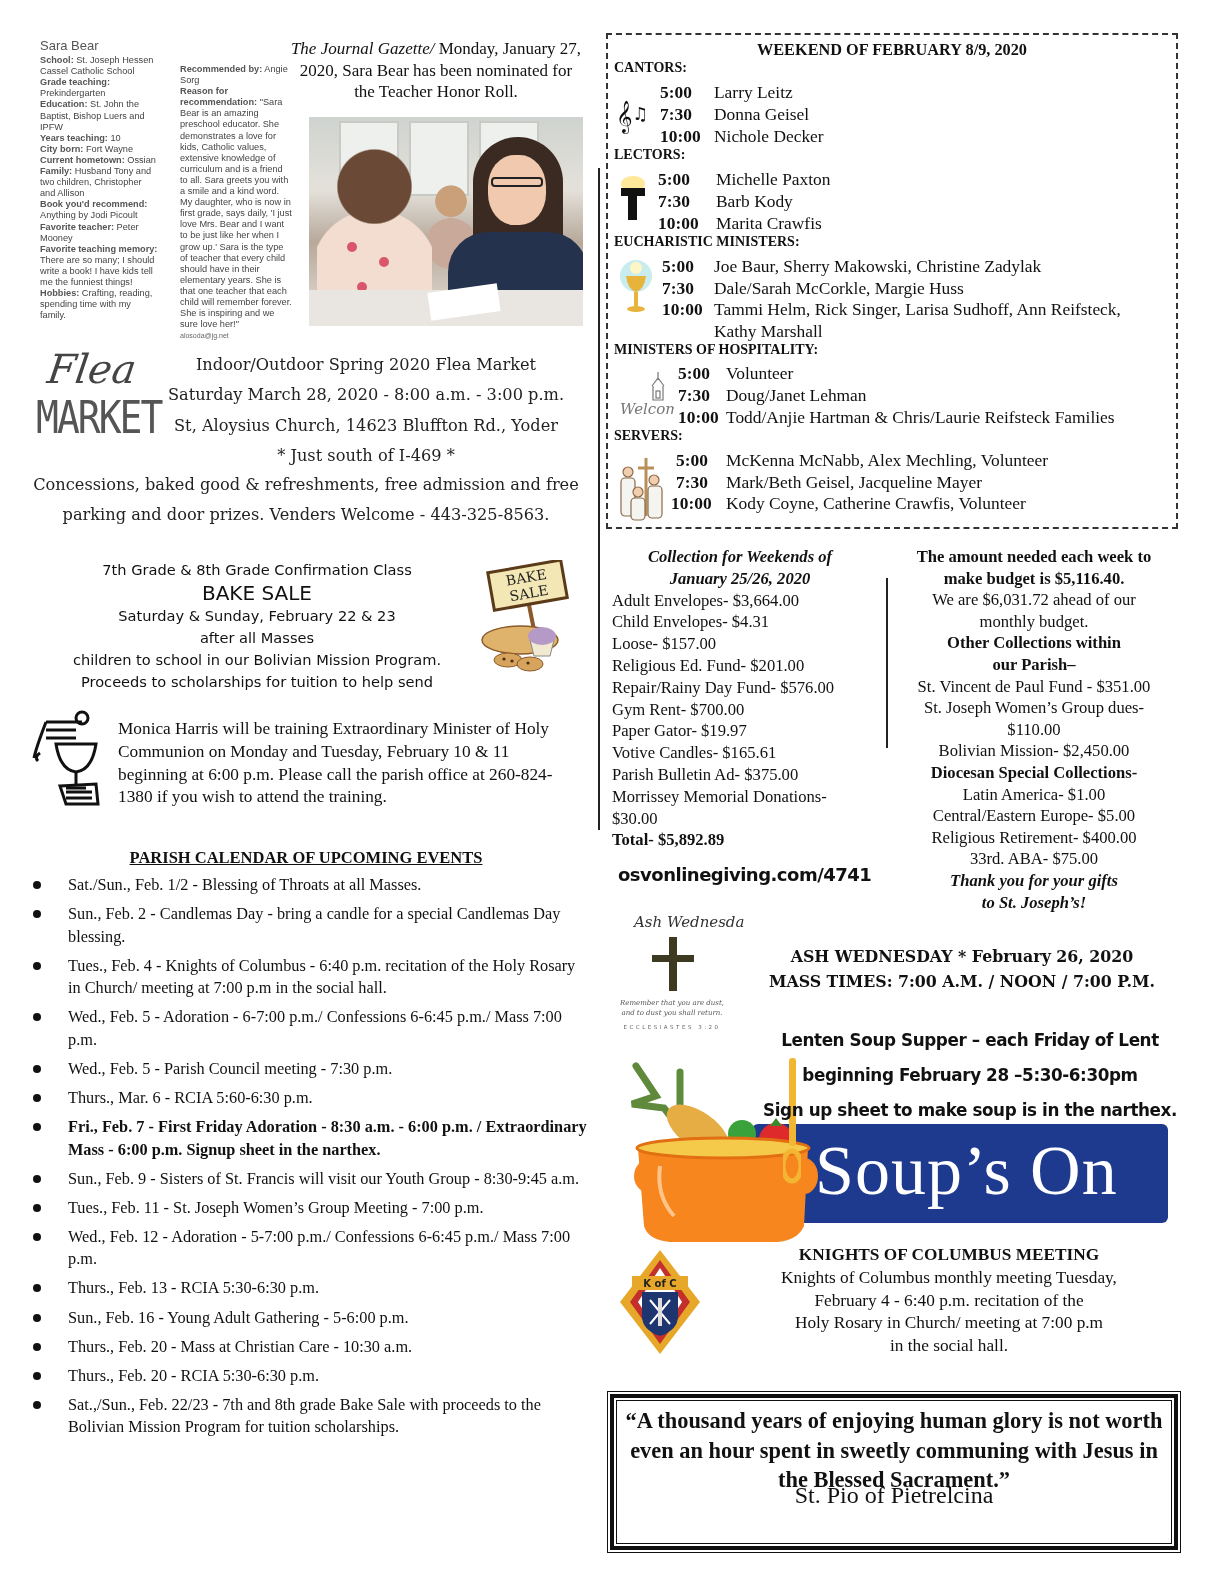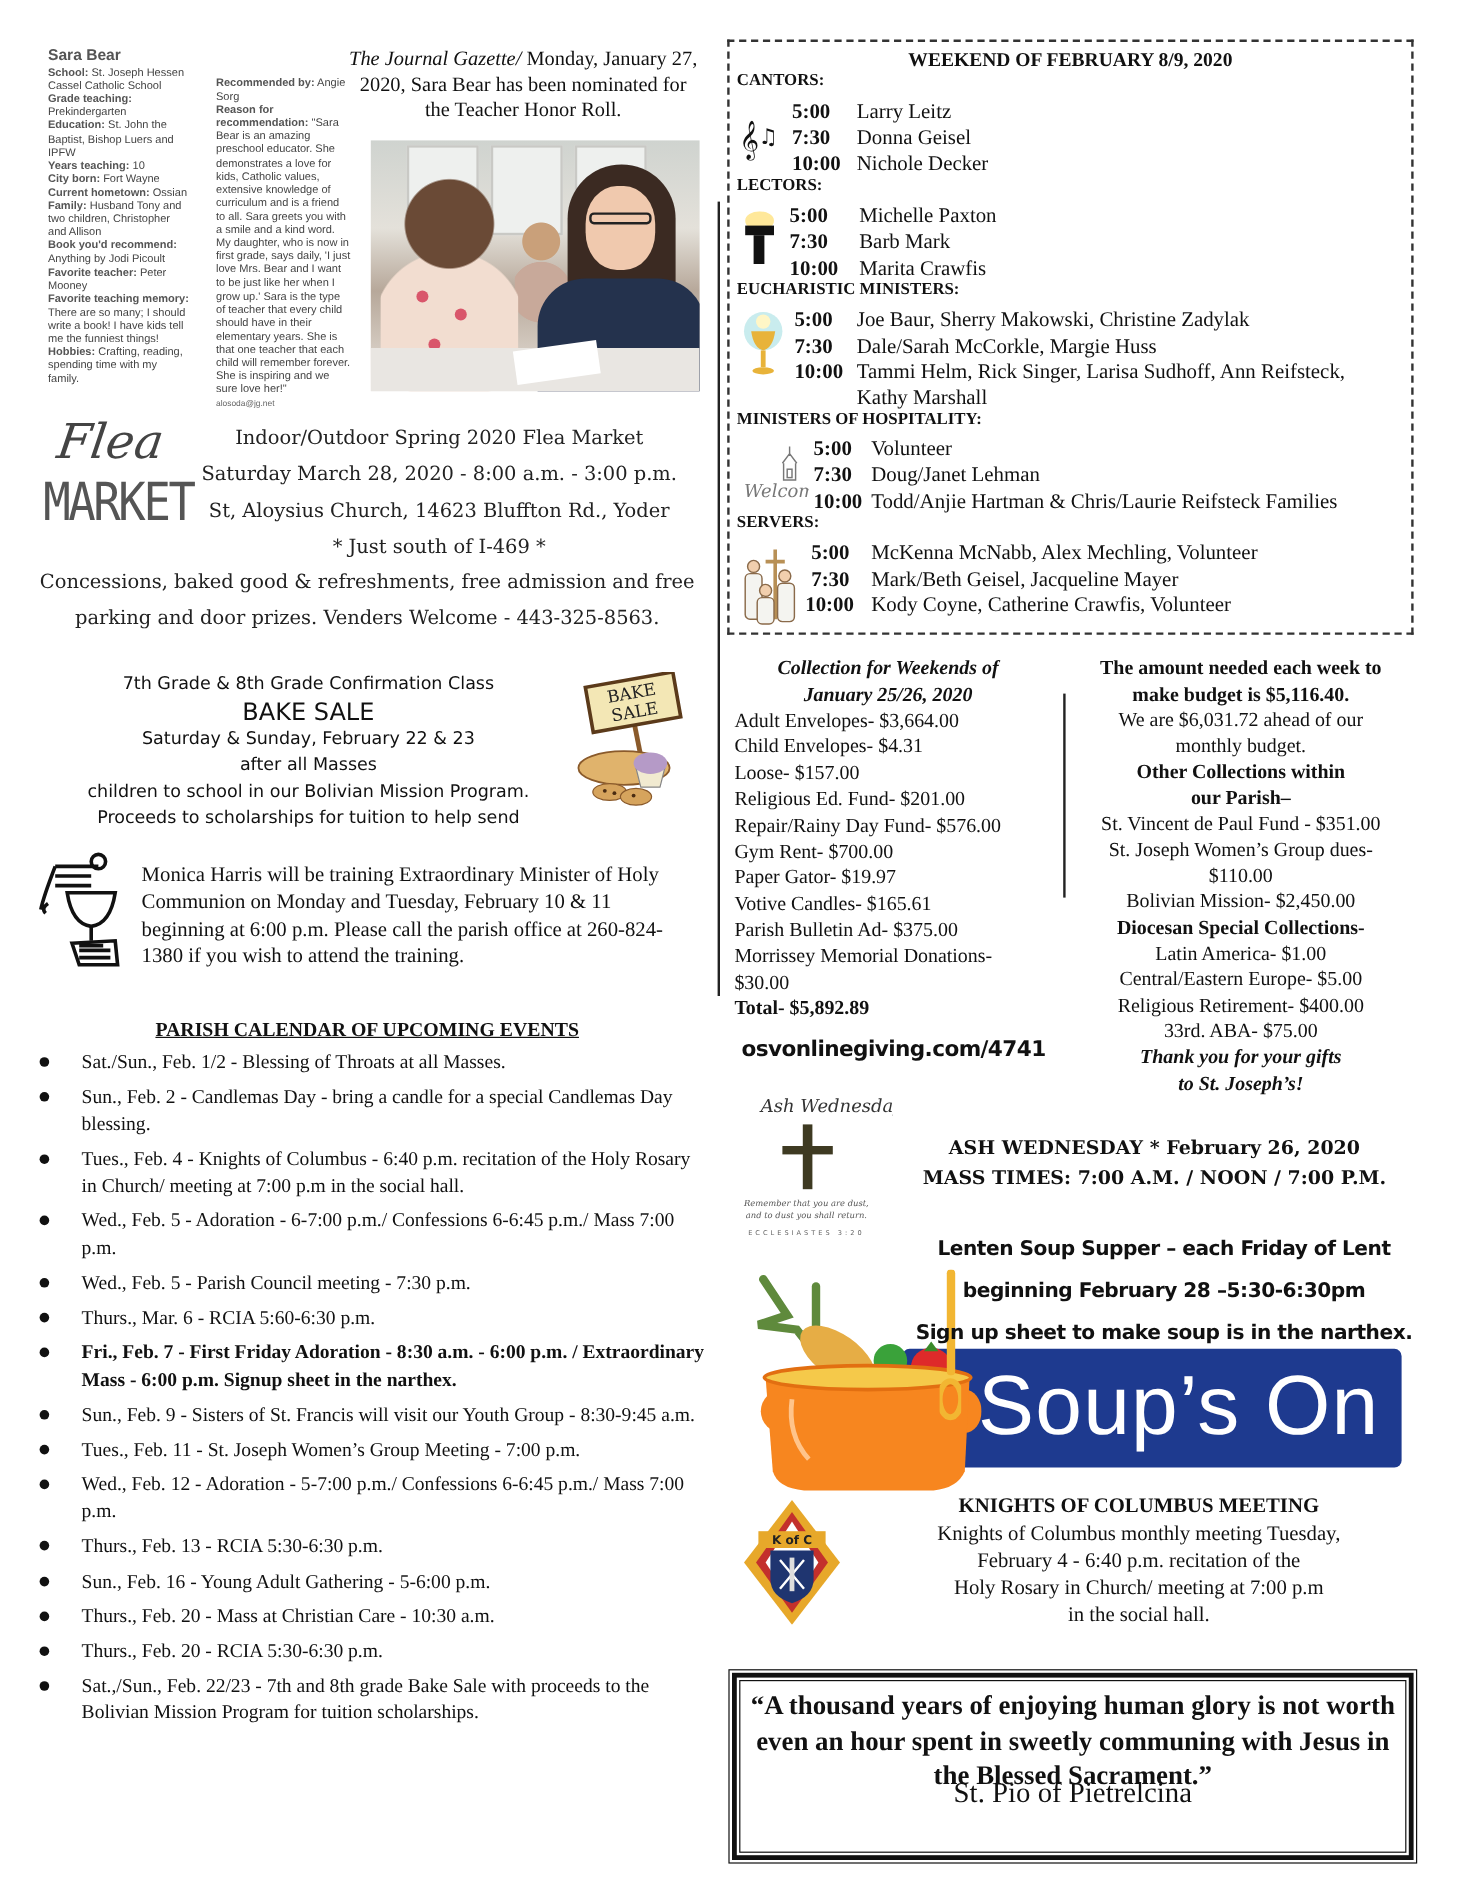--- a/index.html
+++ b/index.html
@@ -4,21 +4,21 @@
 <style>
   * { box-sizing: border-box; margin: 0; padding: 0; }
   html, body { width: 1224px; height: 1584px; background: #fff; overflow: hidden; }
   body { position: relative; font-family: "Liberation Serif", serif; color: #111; }
   .abs { position: absolute; }
   .b { font-weight: bold; }
   .i { font-style: italic; }
 
   
   #clip-left { left: 40px; top: 40px; width: 118px; font-family: "Liberation Sans", sans-serif; font-size: 9.2px; line-height: 11.1px; color: #444; }
-  #clip-left .name { font-size: 13px; font-weight: bold; color: #555; margin-bottom: 4px; }
+  #clip-left .name { font-size: 13px; font-weight: normal; color: #555; margin-bottom: 4px; }
   #clip-left .k { font-weight: bold; color: #555; }
   #clip-right { left: 180px; top: 64px; width: 112px; font-family: "Liberation Sans", sans-serif; font-size: 9.2px; line-height: 11.1px; color: #444; }
   #clip-right .k { font-weight: bold; color: #555; }
   #clip-right .email { font-size: 7px; color: #666; }
   #gazette { left: 290px; top: 38px; width: 292px; text-align: center; font-size: 17px; line-height: 21.5px; }
 
   #photo { left: 309px; top: 117px; width: 274px; height: 209px; overflow: hidden; background: linear-gradient(180deg,#cfd3cf 0%,#e4e1da 35%,#b7a89a 60%,#e8e3dc 100%); }
   .photo-win { position: absolute; top: 4px; width: 60px; height: 75px; background: #eef0ee; border: 2px solid #c9c9c5; }
   .photo-child { position: absolute; left: 8px; top: 30px; width: 115px; height: 180px; border-radius: 55px 55px 10px 10px; background: radial-gradient(circle at 50% 22%, #6a4a36 0 24%, transparent 25%), radial-gradient(circle at 50% 70%, #f2ddd0 0 45%, transparent 46%); }
   .photo-child .flower { position: absolute; width: 10px; height: 10px; border-radius: 50%; background: #d9566b; }
@@ -73,21 +73,21 @@
   #coll-right { left: 893px; top: 546px; width: 282px; text-align: center; font-size: 16.6px; line-height: 21.6px; }
   #online { left: 618px; top: 864px; font-family: "DejaVu Sans", sans-serif; font-weight: bold; font-size: 18px; letter-spacing: -0.5px; }
 
   
   #ash-art { left: 614px; top: 905px; width: 130px; height: 130px; }
   #ash-text { left: 748px; top: 944px; width: 428px; text-align: center; font-family: "DejaVu Serif", serif; font-weight: bold; font-size: 15.8px; line-height: 25px; }
 
   
   #soup-text { left: 760px; top: 1023px; width: 420px; text-align: center; font-family: "DejaVu Sans", sans-serif; font-weight: bold; font-size: 16.8px; line-height: 35px; letter-spacing: -0.4px; }
   #soup-banner { left: 752px; top: 1124px; width: 416px; height: 99px; background: #1e3a8f; border-radius: 6px; }
-  #soup-word { left: 815px; top: 1121px; width: 360px; font-family: Liberation Sans, sans-serif; font-size: 70px; line-height: 100px; color: #fff; letter-spacing: 1px; }
+  #soup-word { left: 815px; top: 1121px; width: 360px; font-family: Liberation Serif, serif; font-size: 70px; line-height: 100px; color: #fff; letter-spacing: 1px; }
   #soup-pot { left: 618px; top: 1056px; width: 200px; height: 190px; }
 
   
   #kofc-logo { left: 620px; top: 1250px; width: 80px; height: 104px; }
   #kofc-text { left: 744px; top: 1244px; width: 410px; text-align: center; font-size: 17.3px; line-height: 22.8px; }
 
   
   #quote-box { left: 610px; top: 1394px; width: 568px; height: 156px; border: 4px solid #111; outline: 1px solid #111; outline-offset: 2px; }
   #quote-box::after { content: ""; position: absolute; inset: 2px; border: 1px solid #111; }
   #quote { left: 614px; top: 1392px; width: 560px; text-align: center; font-weight: bold; font-size: 22.4px; line-height: 29.5px; }
@@ -231,21 +231,21 @@
 
 <div class="ministry-head" style="top:147px"><span>LECTORS</span><span class="colon">:</span></div>
 <div class="micon" style="left:618px;top:176px;width:30px;height:46px">
   <svg width="30" height="46" viewBox="0 0 30 46">
       <ellipse cx="15" cy="8" rx="12" ry="8" fill="#ffe89a"></ellipse>
       <rect x="3" y="12" width="24" height="8" fill="#111"></rect>
       <rect x="10" y="20" width="9" height="24" fill="#111"></rect>
     </svg>
 </div>
 <div class="mrow" style="left:658px;top:169px"><span class="t" style="width:58px">5:00</span><span>Michelle Paxton</span></div>
-<div class="mrow" style="left:658px;top:191px"><span class="t" style="width:58px">7:30</span><span>Barb Mark</span></div>
+<div class="mrow" style="left:658px;top:191px"><span class="t" style="width:58px">7:30</span><span>Barb Kody</span></div>
 <div class="mrow" style="left:658px;top:213px"><span class="t" style="width:58px">10:00</span><span>Marita Crawfis</span></div>
 
 <div class="ministry-head" style="top:234px"><span>EUCHARISTIC MINISTERS</span><span class="colon">:</span></div>
 <div class="micon" style="left:618px;top:260px;width:36px;height:58px">
   <svg width="36" height="58" viewBox="0 0 36 58">
       <circle cx="18" cy="16" r="16" fill="#c9ecee"></circle>
       <circle cx="18" cy="8" r="6" fill="#fff6c6"></circle>
       <path d="M8 16 L28 16 Q26 30 18 32 Q10 30 8 16 Z" fill="#e8b33a"></path>
       <rect x="16" y="32" width="4" height="14" fill="#e8b33a"></rect>
       <ellipse cx="18" cy="49" rx="9" ry="3" fill="#e8b33a"></ellipse>

